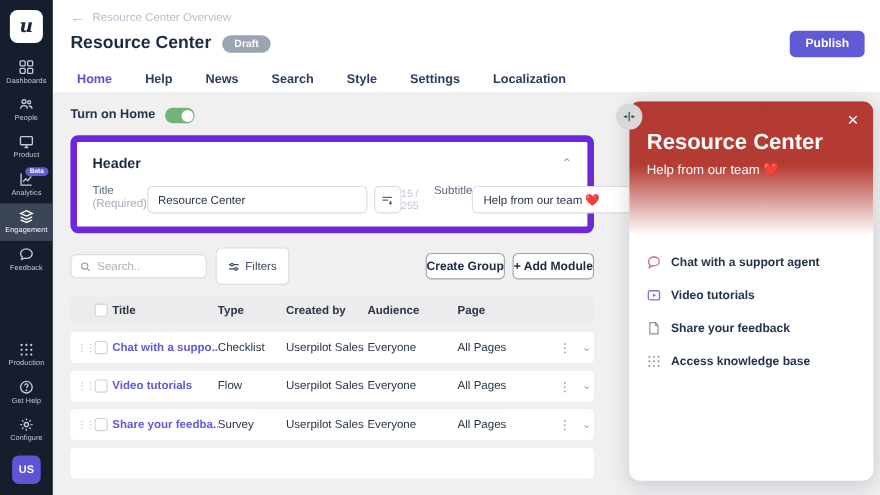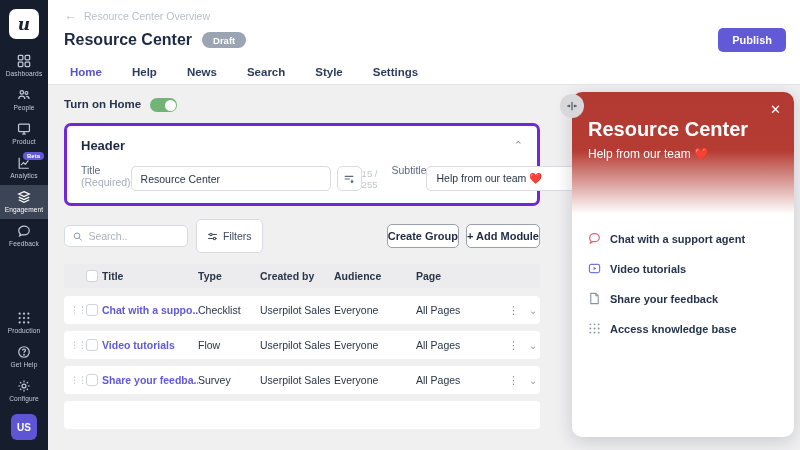--- a/index.html
+++ b/index.html
@@ -36,21 +36,21 @@
   .body { flex:1; position:relative; background:#f0f0f1; padding:13px 0 0 16px; }
   .left-col { width:476px; }
 
   
   .toggle-row { display:flex; align-items:flex-start; gap:9px; margin-bottom:11px; }
   .toggle-label { font-size:11.5px; font-weight:600; color:#26334d; }
   .toggle { width:27px; height:14px; border-radius:8px; background:#72b377; position:relative; cursor:pointer; }
   .toggle .knob { position:absolute; right:1.5px; top:1.5px; width:11px; height:11px; border-radius:50%; background:#fff; }
 
   
-  .card { background:#fff; border:3px solid #6d28d9; border-radius:7px; padding:12px 14px 10px; margin-bottom:13px; }
+  .card { background:#fff; border:6px solid #6d28d9; border-radius:7px; padding:12px 14px 10px; margin-bottom:13px; }
   .card-head { display:flex; align-items:center; }
   .card-title { font-size:13px; font-weight:bold; color:#1e2a44; }
   .collapse-chevron { margin-left:auto; color:#8b93a2; font-size:11px; cursor:pointer; }
   .card-desc { font-size:10.5px; color:#3d4a63; margin-top:4px; }
   .fields { display:flex; gap:14px; margin-top:11px; }
   .field { display:flex; }
   .field-label { font-size:10.5px; color:#5c6780; margin-bottom:5px; }
   .field-label .req { color:#a6adba; }
   .input-line { display:flex; gap:6px; align-items:center; }
   .text-input { height:25px; border:1px solid #d8dce2; border-radius:5px; font-family:inherit; font-size:10.5px; color:#2a3547; padding:0 9px; background:#fff; }
@@ -197,20 +197,21 @@
         <span class="draft-badge">Draft</span>
         <button class="publish-btn">Publish</button>
       </div>
       <div class="tabs">
         <div class="tab active">Home</div>
         <div class="tab">Help</div>
         <div class="tab">News</div>
         <div class="tab">Search</div>
         <div class="tab">Style</div>
         <div class="tab">Settings</div>
+        <div class="tab">Localization</div>
       </div>
     </div>
 
     <div class="body">
       <div class="left-col">
 
         <div class="toggle-row">
           <span class="toggle-label">Turn on Home</span>
           <div class="toggle">
               <div class="knob"></div>

